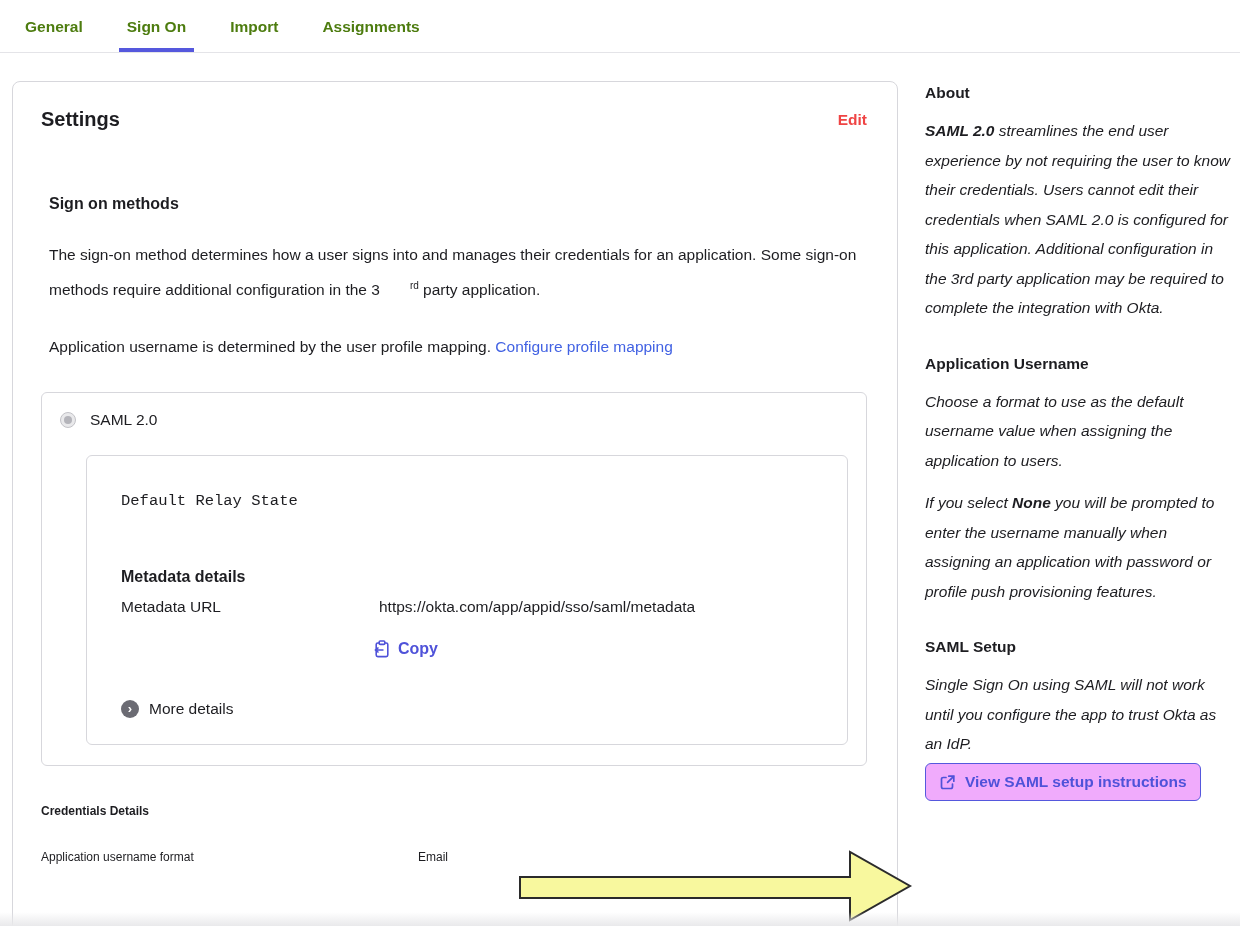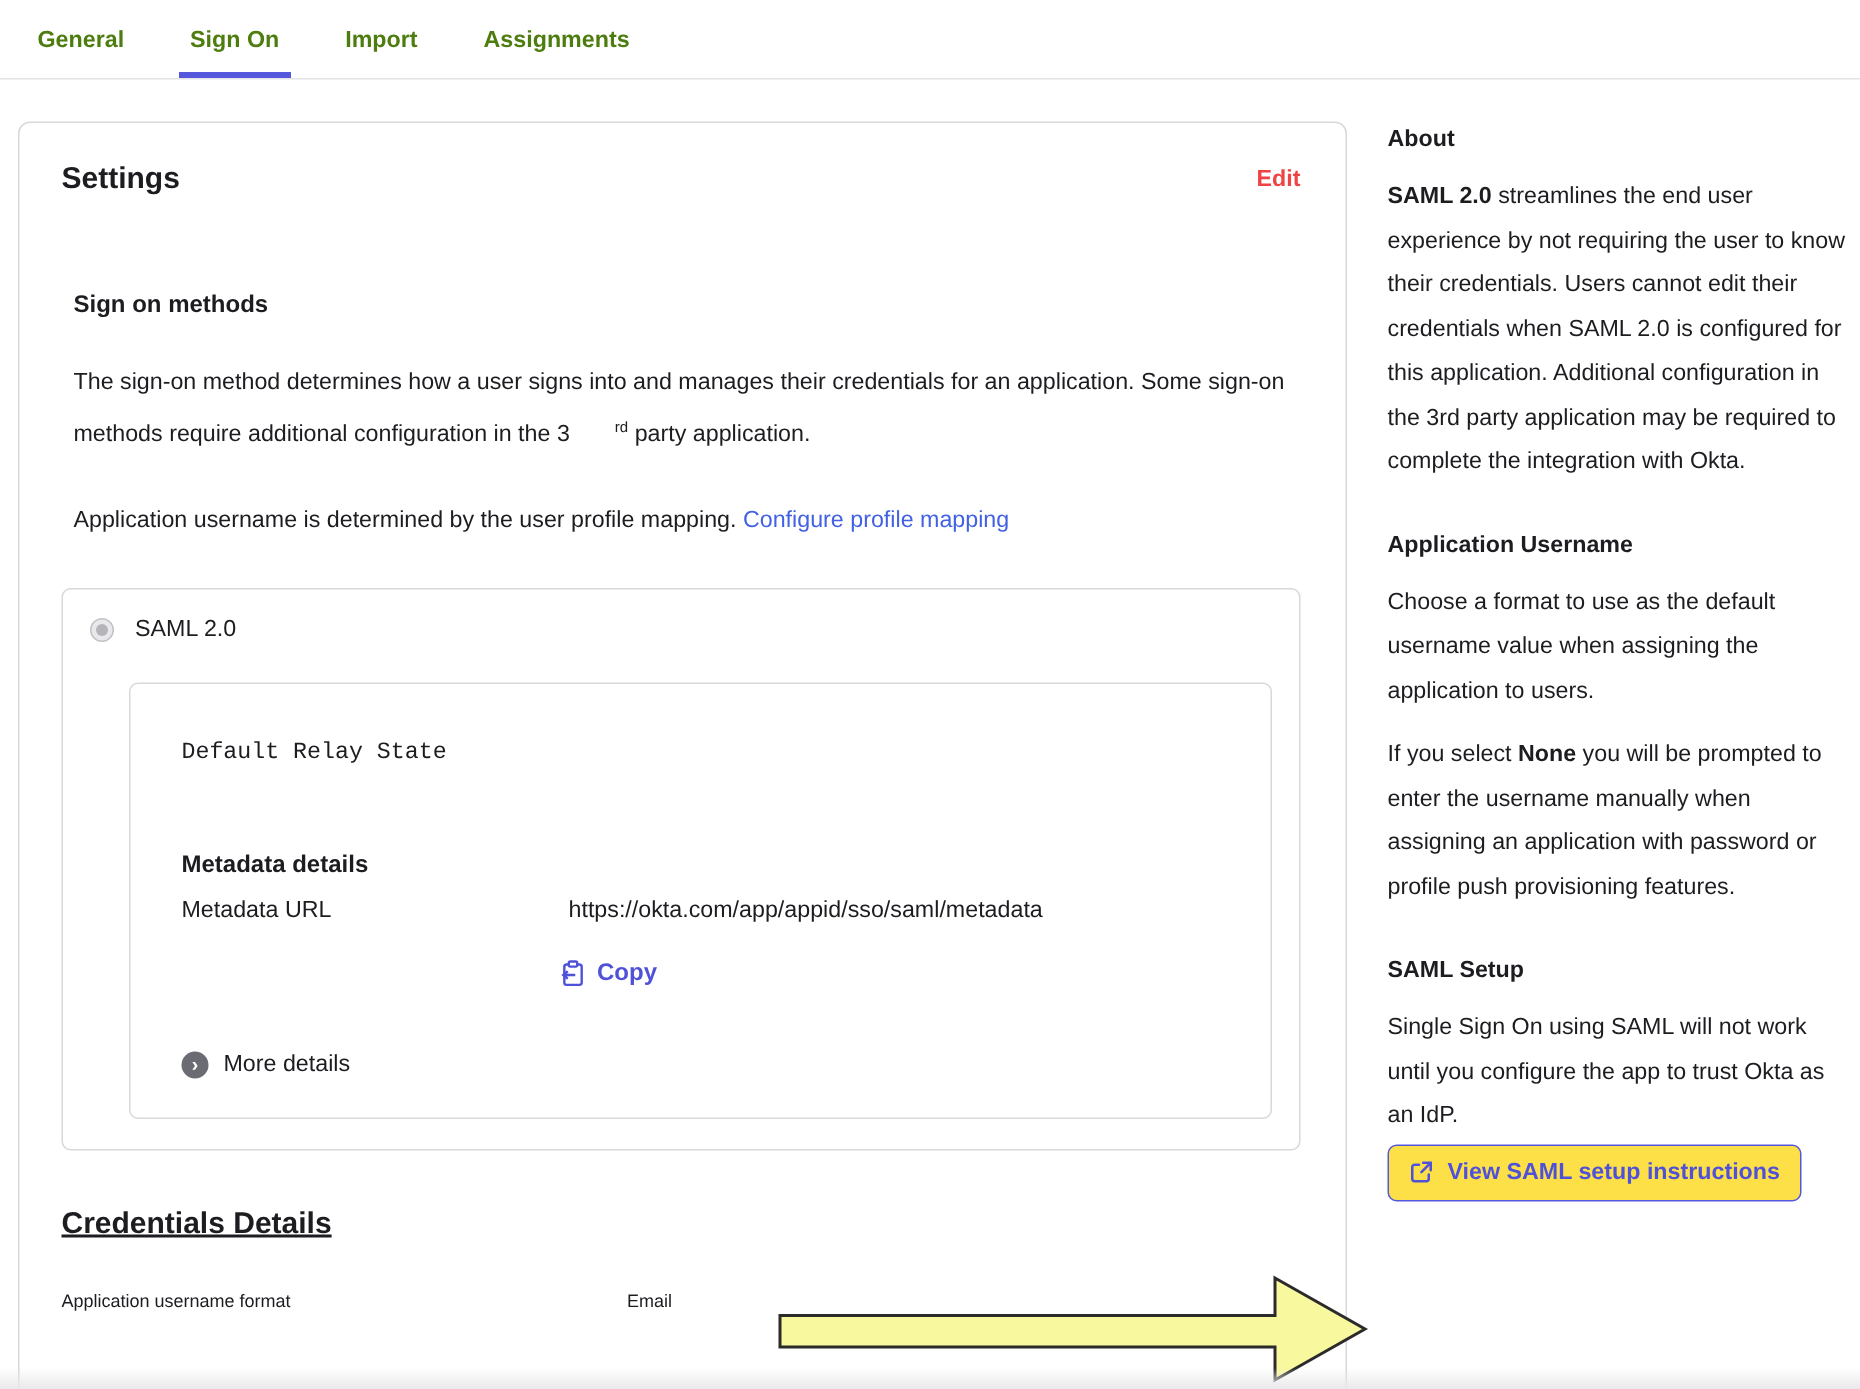--- a/index.html
+++ b/index.html
@@ -41,31 +41,31 @@
   .kv-row { display:flex; margin-top:12px; font-size:15.5px; }
   .kv-label { width:258px; flex:0 0 258px; }
   .copy-row { margin:24px 0 0 253px; display:inline-flex; align-items:center; gap:8px;
     color:#4f52d9; font-size:16px; font-weight:700; cursor:pointer; background:none; border:none; }
   .more-row { margin-top:38px; display:inline-flex; align-items:center; gap:10px; cursor:pointer;
     background:none; border:none; font-size:15.5px; color:#1d1d21; }
   .chev-circle { width:18px; height:18px; border-radius:50%; background:#6b6b73; color:#fff;
     display:inline-flex; align-items:center; justify-content:center; font-size:13px; font-weight:700;
     line-height:1; padding-bottom:2px; }
 
-  .credentials-title { font-size:20px; font-weight:700; margin:38px 0 0 0;text-decoration:underline; }
+  .credentials-title { font-size:12px; font-weight:700; margin:38px 0 0 0; }
   .cred-row { display:flex; margin-top:32px; font-size:12px;gap:28px; }
   .cred-label { width:349px; flex:0 0 349px; }
 
   
   .sidebar { width:315px; margin-left:27px; padding:2px 6px 0 0; font-size:15.5px; line-height:29.5px; }
   .side-heading { font-size:15.5px; font-weight:700; line-height:20px; }
-  .sidebar p { margin:13px 4px 0 0; }
+  .sidebar p { margin:13px 4px 0 0;font-style:italic; }
   .side-section { margin-top:31px; }
-  .setup-button { margin-top:4px; display:inline-flex; align-items:flex-start; gap:9px;
-    border:1px solid #5558dd; border-radius:6px; background:#fde047; color:#4f52d9;
+  .setup-button { margin-top:4px; display:inline-flex; align-items:flex-end; gap:9px;
+    border:1px solid #5558dd; border-radius:6px; background:#f0abfc; color:#4f52d9;
     font-size:15.5px; font-weight:700; padding:9px 13px; cursor:pointer;
     font-family:"Liberation Sans","DejaVu Sans",sans-serif; }
 
   
   .arrow-overlay { position:absolute; left:508px; top:844px; width:412px; height:82px; z-index:5; }
 
   
   .bottom-fade { position:absolute; left:0; right:0; bottom:0; height:14px; z-index:6;
     background:linear-gradient(to bottom, rgba(235,235,237,0), #e9e9eb); pointer-events:none; }
 

